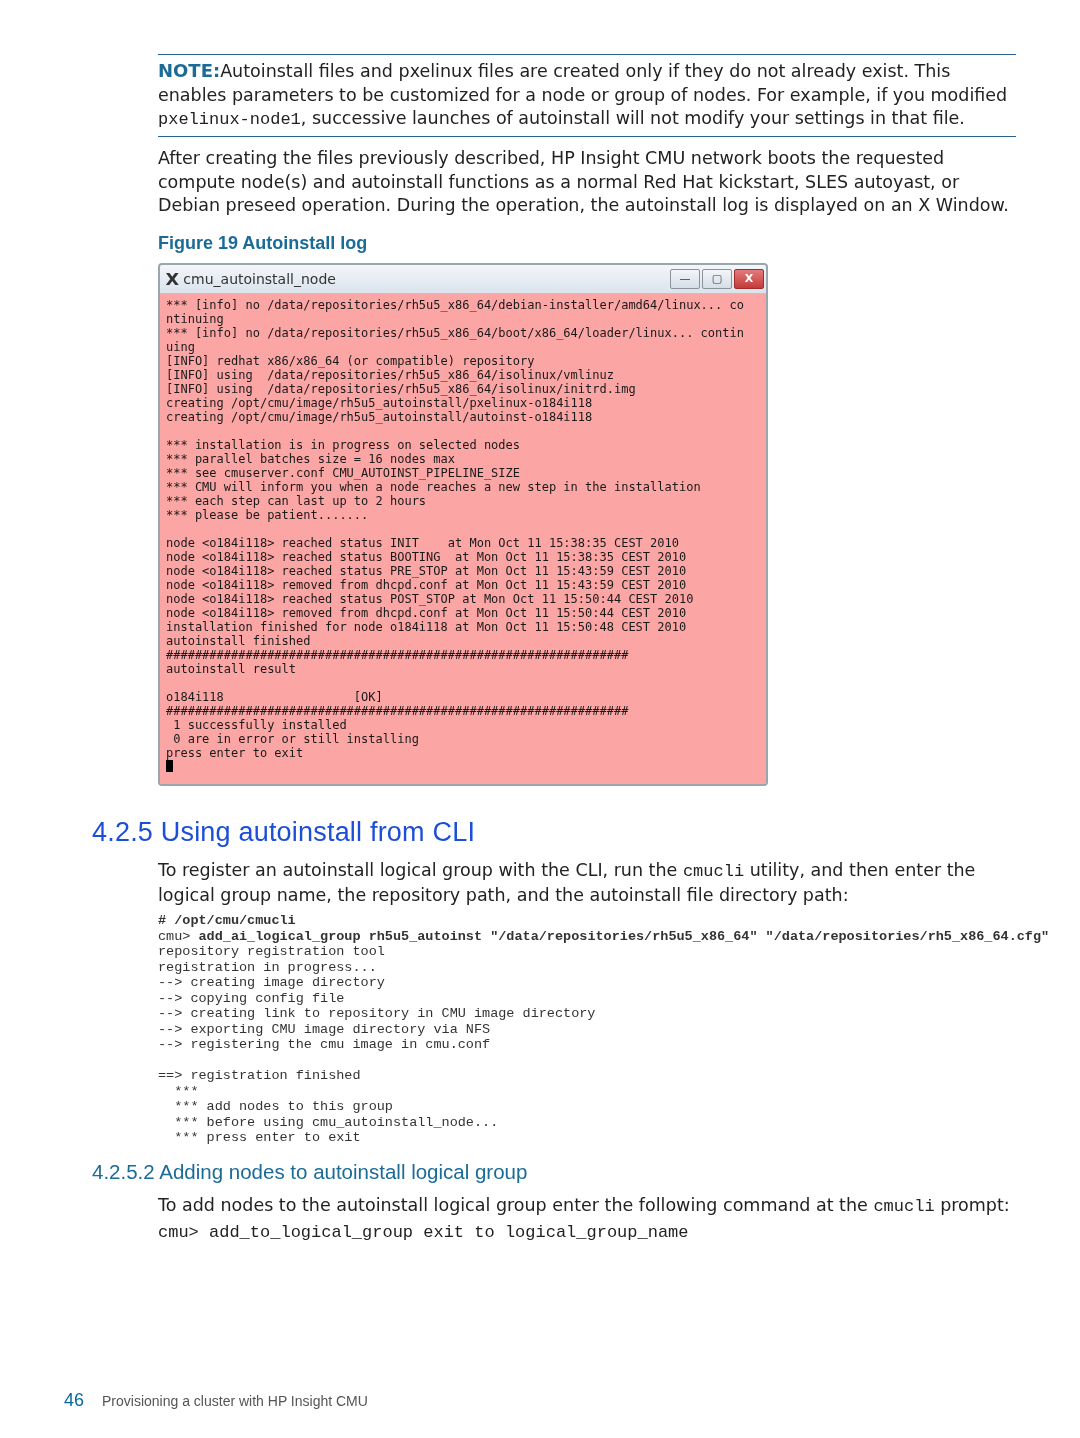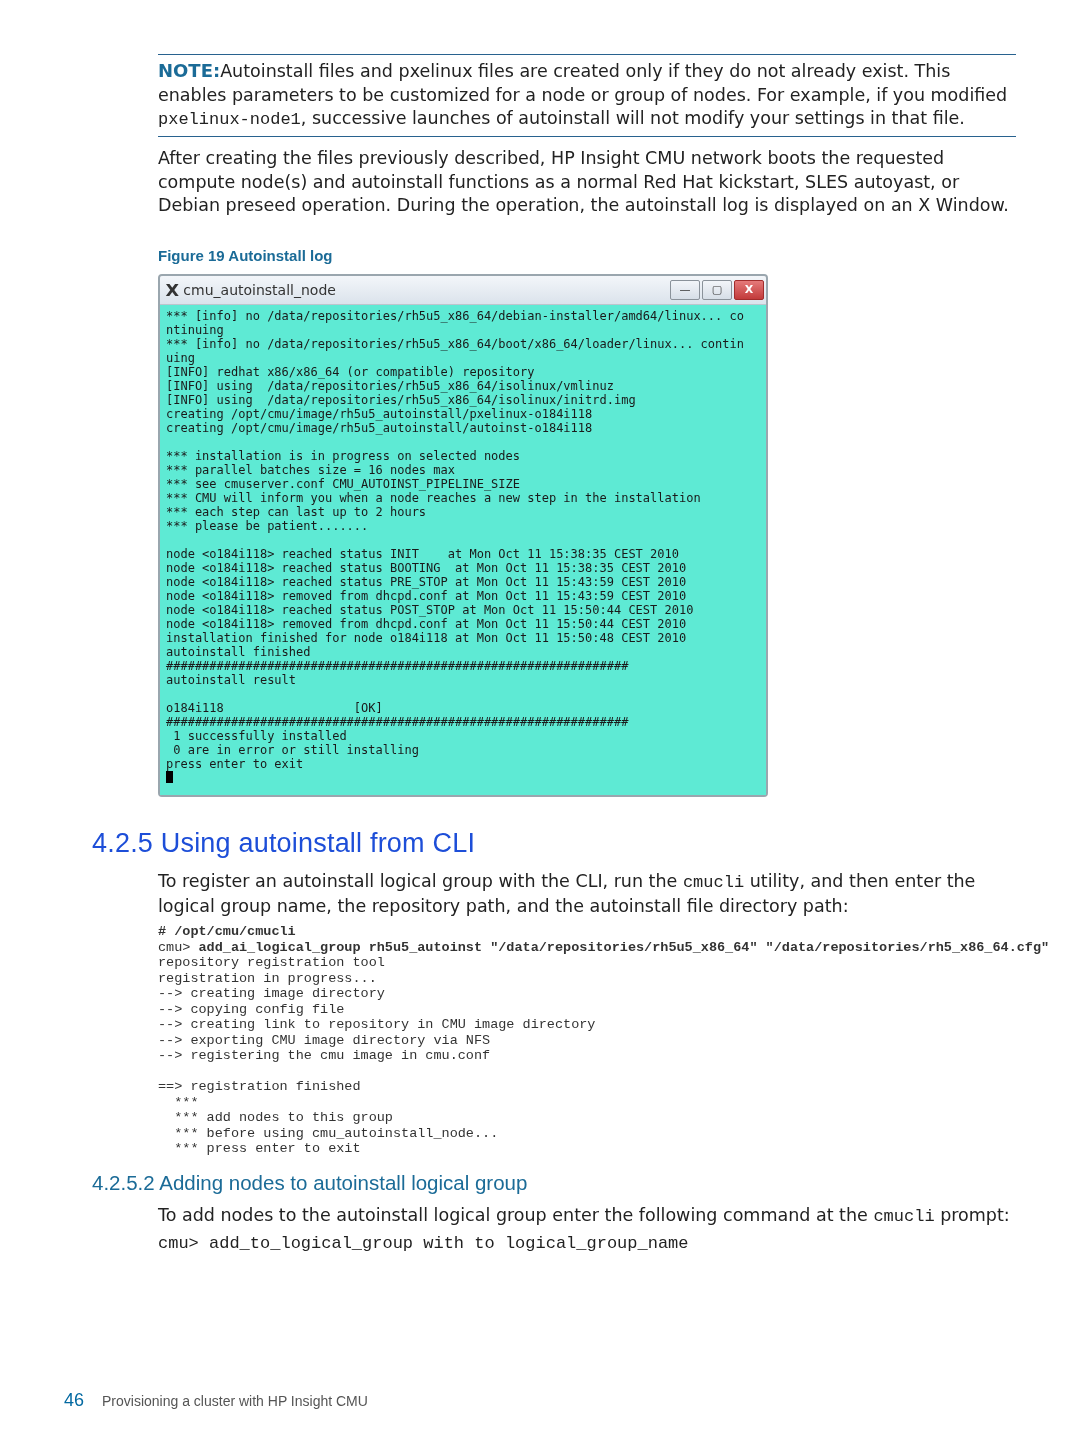--- a/index.html
+++ b/index.html
@@ -36,22 +36,22 @@
   .body-text {
     font-family: "Helvetica Neue", "DejaVu Sans", Arial, sans-serif;
   }
   .mono {
     font-family: "Courier New", monospace;
     font-size: 17px;
   }
   .fig-caption {
     color: #1b6b97;
     font-weight: 700;
-    font-size: 15px;
-    margin-top: 28px;
+    font-size: 18px;
+    margin-top: 13px;
     margin-bottom: 8px;
   }
   .term-window {
     width: 610px;
     border: 2px solid #9aa6ae;
     border-radius: 4px;
     background: #fff;
     box-sizing: border-box;
     margin-bottom: 28px;
     box-shadow: 0 0 0 1px #dfe4e7 inset;
@@ -95,21 +95,21 @@
     border-color:#a22c2c;
     color:#fff; font-weight:700;
   }
   .term-body {
     padding: 4px 6px 10px 6px;
     font-family: "DejaVu Sans Mono","Courier New",monospace;
     font-size: 12px;
     line-height: 14px;
     white-space: pre;
     color: #1a1a1a;
-    background:#5eead4;
+    background:#fca5a5;
   }
   .cursor {
     display:inline-block;
     width:7px; height:12px;
     background:#000; vertical-align:-1px;
   }
 
   h2.section {
     color:#1d4ed8;
     font-weight:400;
@@ -244,21 +244,21 @@
   *** before using cmu_autoinstall_node...
   *** press enter to exit</span></div>
 
   <h3 class="subsection">4.2.5.2 Adding nodes to autoinstall logical group</h3>
 
   <div class="body-text">
     <span>To add nodes to the autoinstall logical group enter the following command at the </span><span class="mono">cmucli</span><span> prompt:</span>
   </div>
 
   <div class="cmd-line">
-    <span>cmu&gt; </span><span class="b">add_to_logical_group</span><span> with </span><span class="b">to</span><span> logical_group_name</span>
+    <span>cmu&gt; </span><span class="b">add_to_logical_group</span><span> exit </span><span class="b">to</span><span> logical_group_name</span>
   </div>
 
 
 </div>
 
 <div class="footer">
   <span class="pn">46</span>
   <span>Provisioning a cluster with HP Insight CMU</span>
 </div>
 

